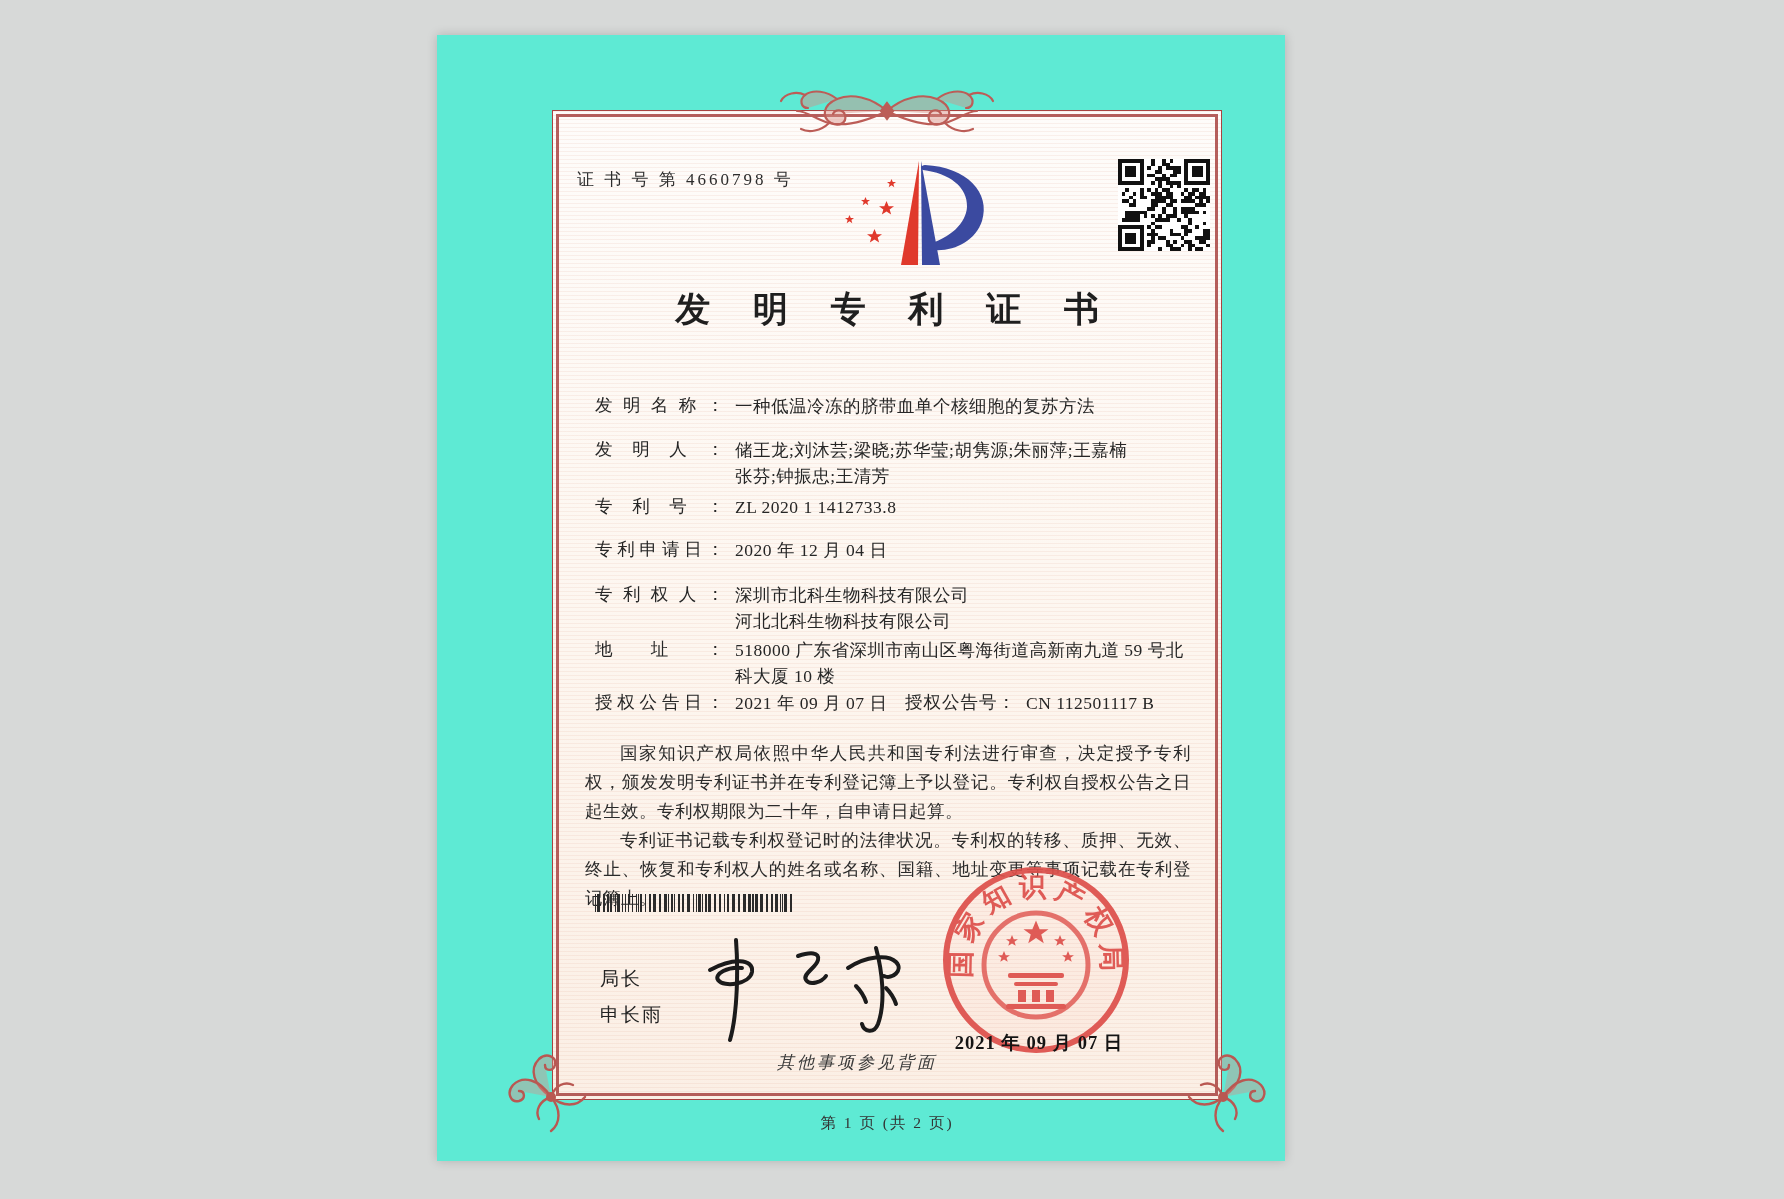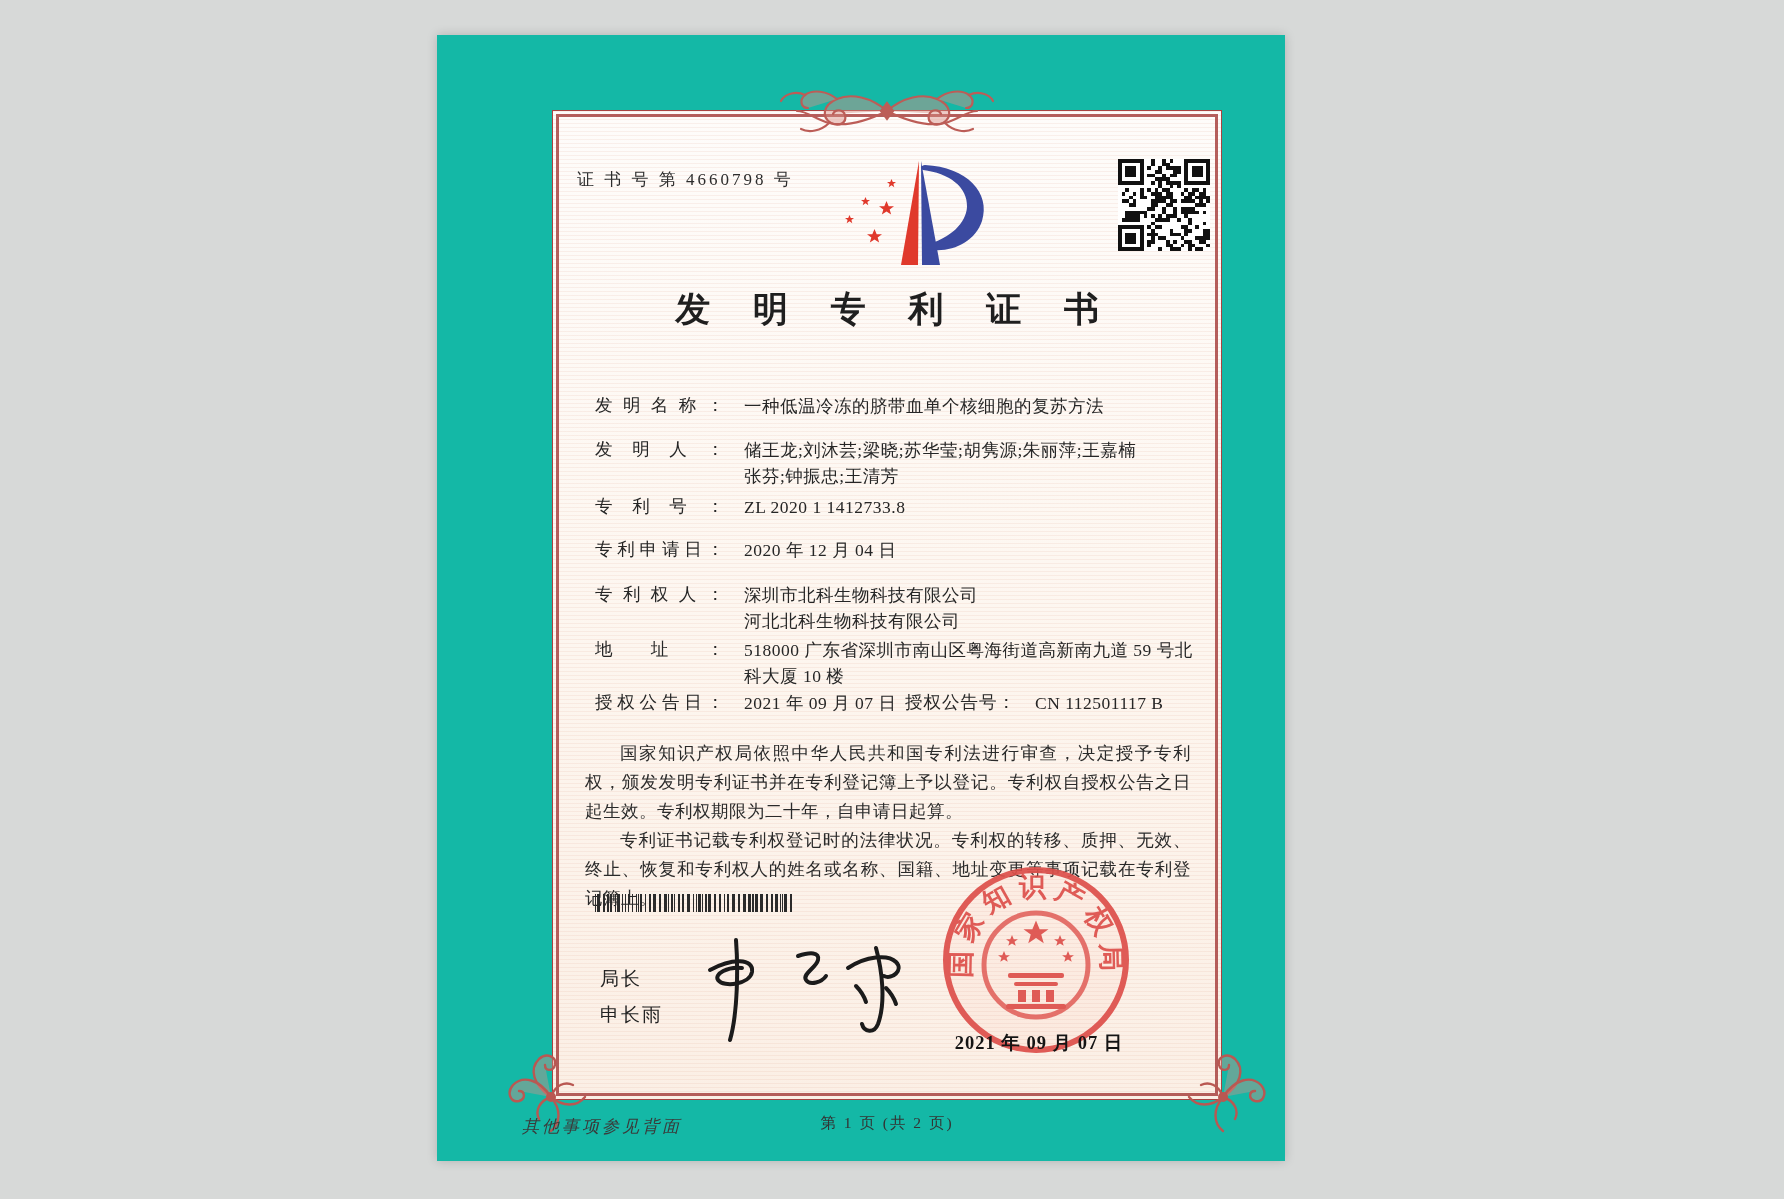--- a/index.html
+++ b/index.html
@@ -4,21 +4,21 @@
 <style>
   * { margin:0; padding:0; box-sizing:border-box; }
   html,body { width:1784px; height:1199px; overflow:hidden; }
   body {
     background:#d7d9d8;
     font-family:"Liberation Serif","DejaVu Serif",serif;
     position:relative;
   }
   .page {
     position:absolute; left:437px; top:35px; width:848px; height:1126px;
-    background:#14b8a6;
+    background:#5eead4;
     box-shadow:0 0 10px rgba(0,0,0,.18);
   }
   
   .frame {
     position:absolute; left:115px; top:75px; width:670px; height:990px;
     border:1px solid #a84341;
     background:
       repeating-linear-gradient(180deg, rgba(222,160,140,.14) 0 1px, rgba(255,255,255,0) 1px 4px),
       linear-gradient(180deg,#fefcfa 0%, #fdf6ef 55%, #fbefe5 100%);
   }
@@ -50,21 +50,21 @@
   .row-patentno  { top:459px; }
   .row-filing    { top:502px; }
   .row-patentee  { top:547px; }
   .row-address   { top:602px; }
   .row-grant     { top:655px; }
   .field-label {
     display:inline-block; width:130px; vertical-align:top;
     text-align:justify; text-align-last:justify; letter-spacing:1px;
   }
   .field-value {
-    display:inline-block; vertical-align:top; margin-left:19px;
+    display:inline-block; vertical-align:top; margin-left:10px;
     white-space:pre-line; line-height:26px; max-width:455px; letter-spacing:.5px;
   }
   .grant-no-pair { position:absolute; left:310px; top:0; white-space:nowrap;text-decoration:underline; }
   .grant-no-pair .field-label { width:auto; text-align-last:auto; }
 
   .body-text {
     position:absolute; left:148px; top:676px; width:606px;
     font-size:17.5px; line-height:29px; color:#2a2a2a;
     text-align:justify; letter-spacing:.5px;margin-top:28px;
   }
@@ -80,21 +80,21 @@
   .seal-date {
     position:absolute; left:512px; top:995px; width:180px; text-align:center;
     font-size:18.5px; font-weight:bold; color:#141414; letter-spacing:1px;
   }
 
   .page-info {
     position:absolute; left:115px; top:1078px; width:670px; text-align:center;
     font-size:15.5px; color:#333; letter-spacing:2px;
   }
   .back-note {
-    position:absolute; left:85px; top:1080px; width:670px; 
+    position:absolute; left:85px; top:1016px; width:670px; text-align:center;
     font-size:17px; color:#3a3a3a; letter-spacing:3px; font-style:italic;
   }
 </style>
 </head>
 <body>
 
 <div class="page">
 
   <div class="frame"></div>
 

